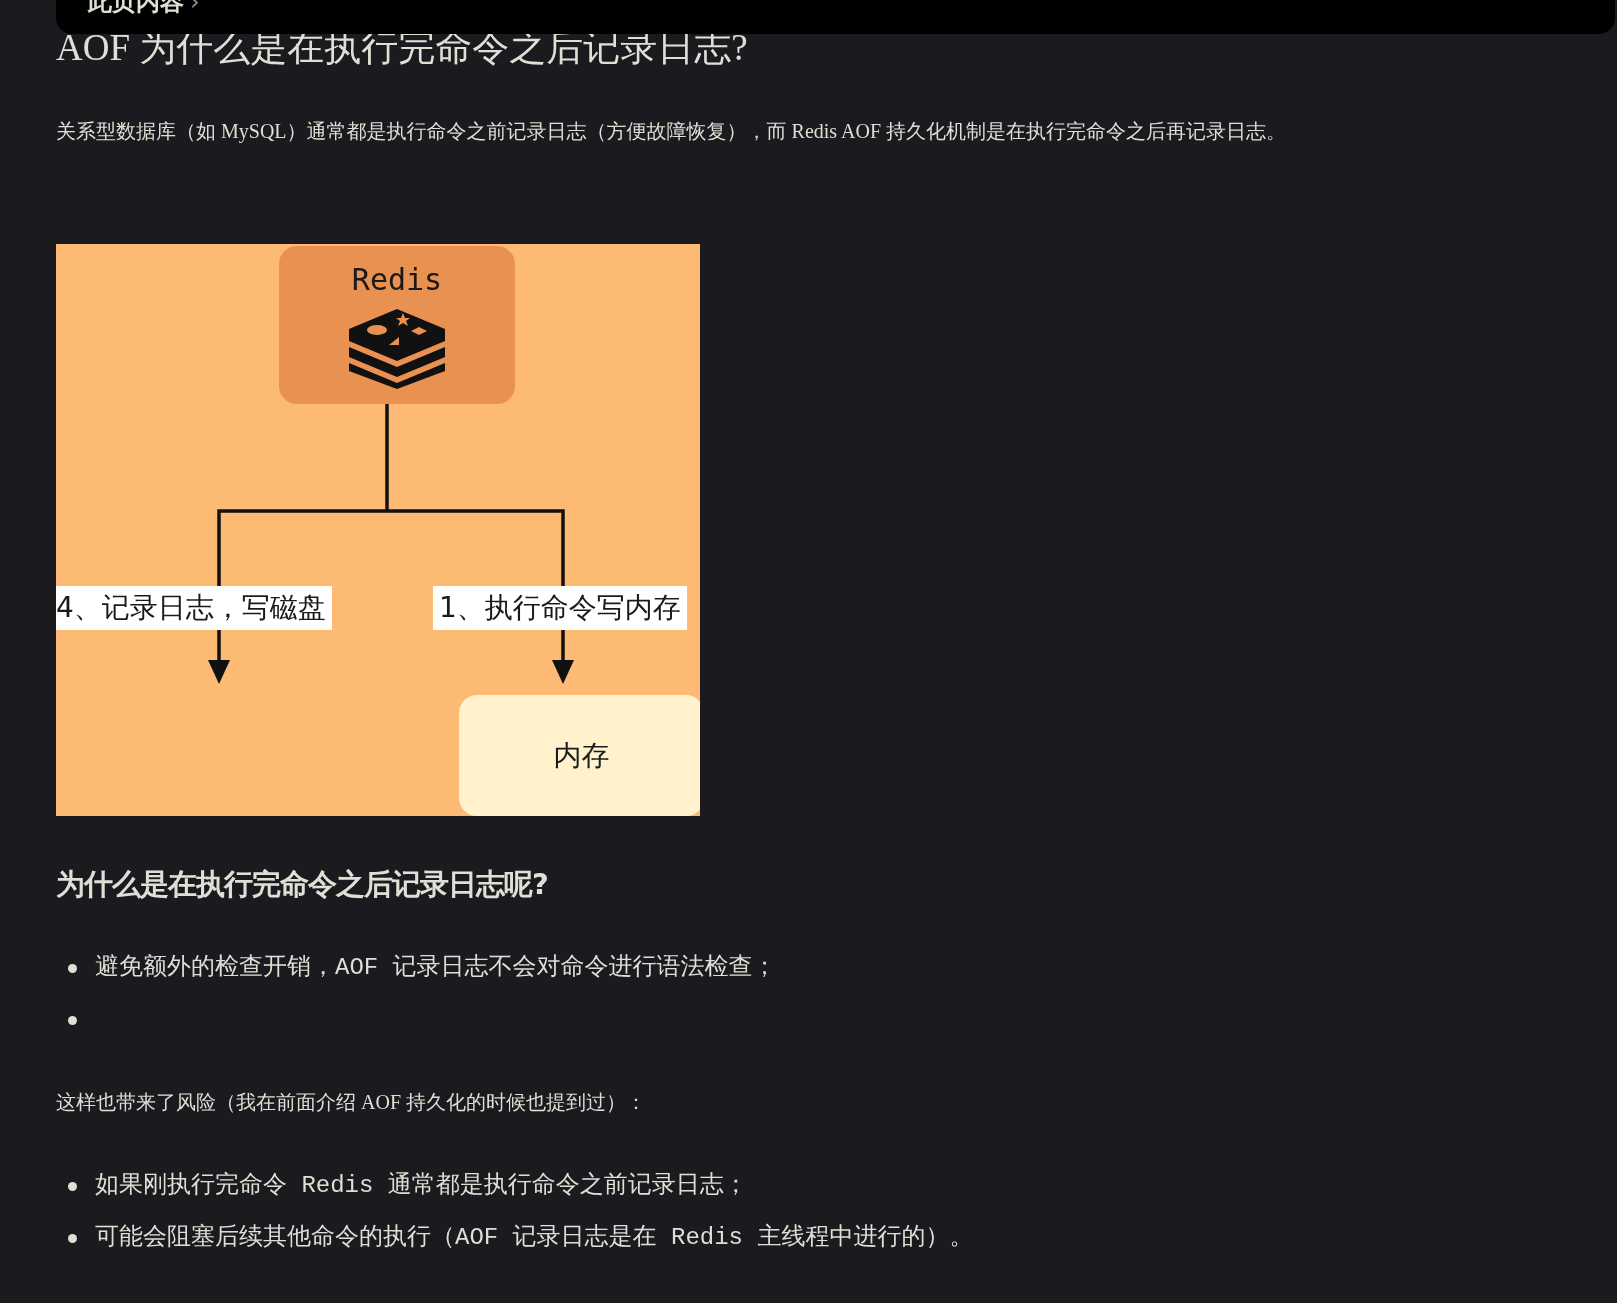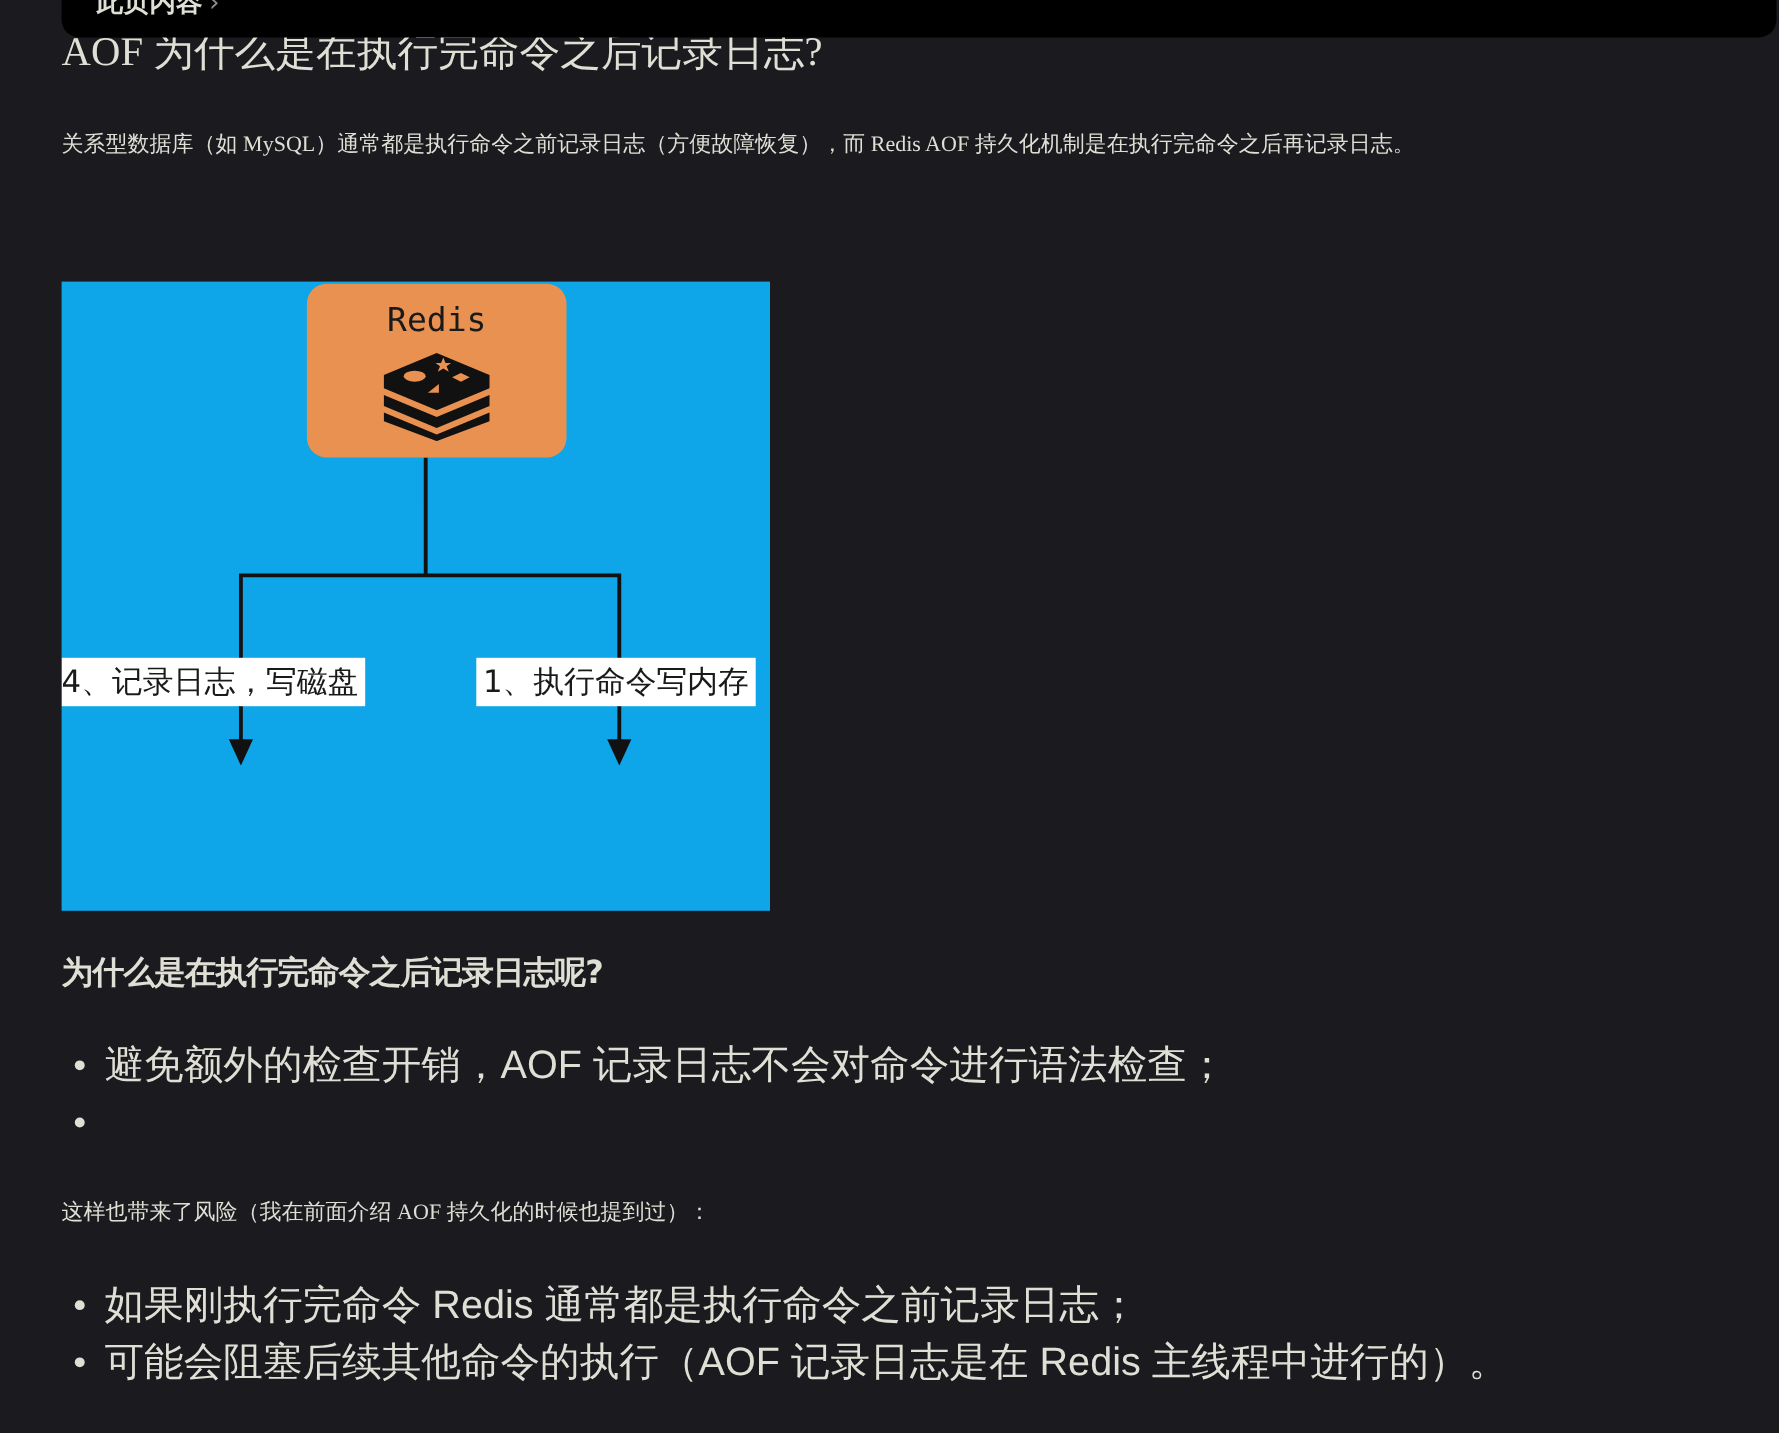--- a/index.html
+++ b/index.html
@@ -81,46 +81,46 @@
   ul.list {
     position: absolute;
     left: 56px;
     margin: 0;
     padding: 0;
     list-style: none;
   }
   ul.list li {
     position: relative;
     padding-left: 39px;
-    font-family: Liberation Sans, sans-serif;
-    font-size: 36px;
+    font-family: Liberation Mono, monospace;
+    font-size: 24px;
     line-height: 52px;
     white-space: nowrap;
     color: #dfdfd6;
   }
   ul.list li .dot {
     position: absolute;
     left: 12px;
     top: 22px;
     width: 9px;
     height: 9px;
     border-radius: 50%;
     background: #dfdfd6;
   }
   .list1 { top: 942px; }
   .list2 { top: 1160px; }
 
   
   .diagram {
     position: absolute;
     left: 56px;
-    top: 256px;
+    top: 244px;
     width: 644px;
     height: 572px;
-    background: #0ea5e9;
+    background: #fdba74;
     overflow: hidden;
   }
   .node {
     position: absolute;
     border-radius: 18px;
     display: flex;
     align-items: center;
     justify-content: center;
     color: #1a1a1a;
   }
@@ -202,20 +202,23 @@
       <ellipse cx="30" cy="23" rx="10" ry="5" fill="#e99151"></ellipse>
       <polygon points="56,6 58,11 63,11 59,14 61,19 56,16 51,19 53,14 49,11 54,11" fill="#e99151"></polygon>
       <polygon points="72,20 80,24 72,28 64,24" fill="#e99151"></polygon>
       <polygon points="42,38 52,30 52,38" fill="#e99151"></polygon>
     </svg>
   </div>
 
   <div class="edge-label lbl-disk">4、记录日志，写磁盘</div>
   <div class="edge-label lbl-mem">1、执行命令写内存</div>
 
+  <div class="node node-mem">
+    <span>内存</span>
+  </div>
 </div>
 
 <h3 class="h-sub">为什么是在执行完命令之后记录日志呢?</h3>
 
 <ul class="list list1">
   <li><span class="dot"></span><span>避免额外的检查开销，AOF 记录日志不会对命令进行语法检查；</span></li>
   <li><span class="dot"></span></li>
 </ul>
 
 <p class="para p-risk">这样也带来了风险（我在前面介绍 AOF 持久化的时候也提到过）：</p>

